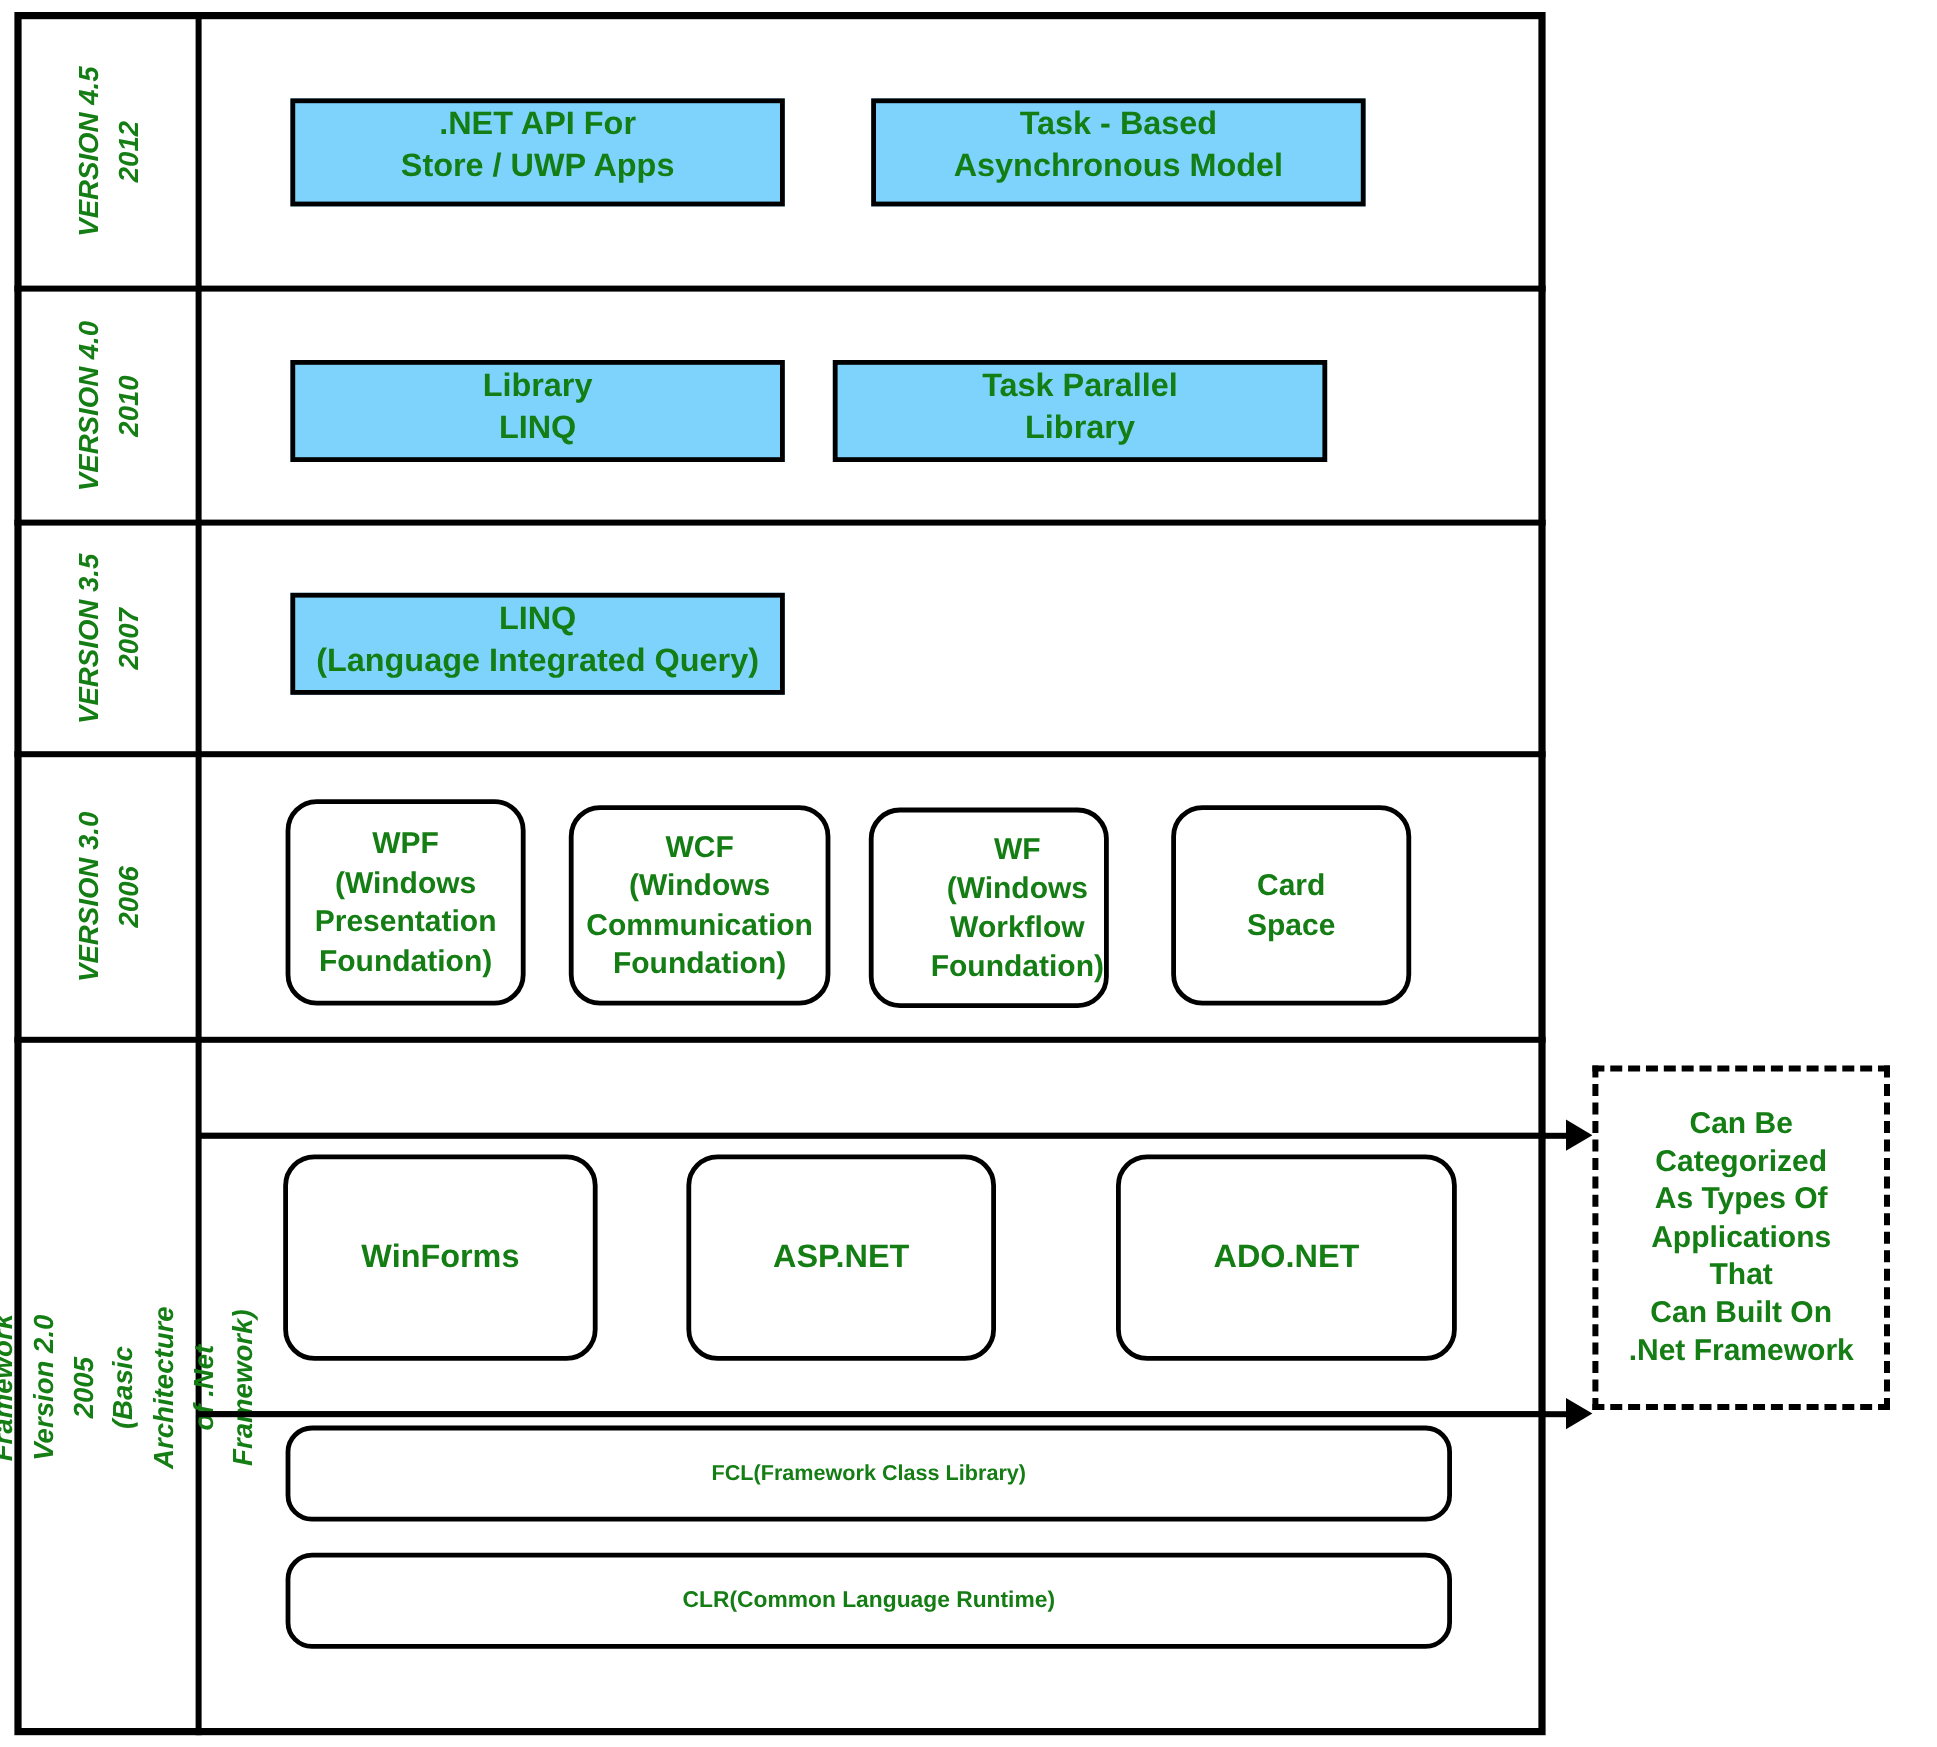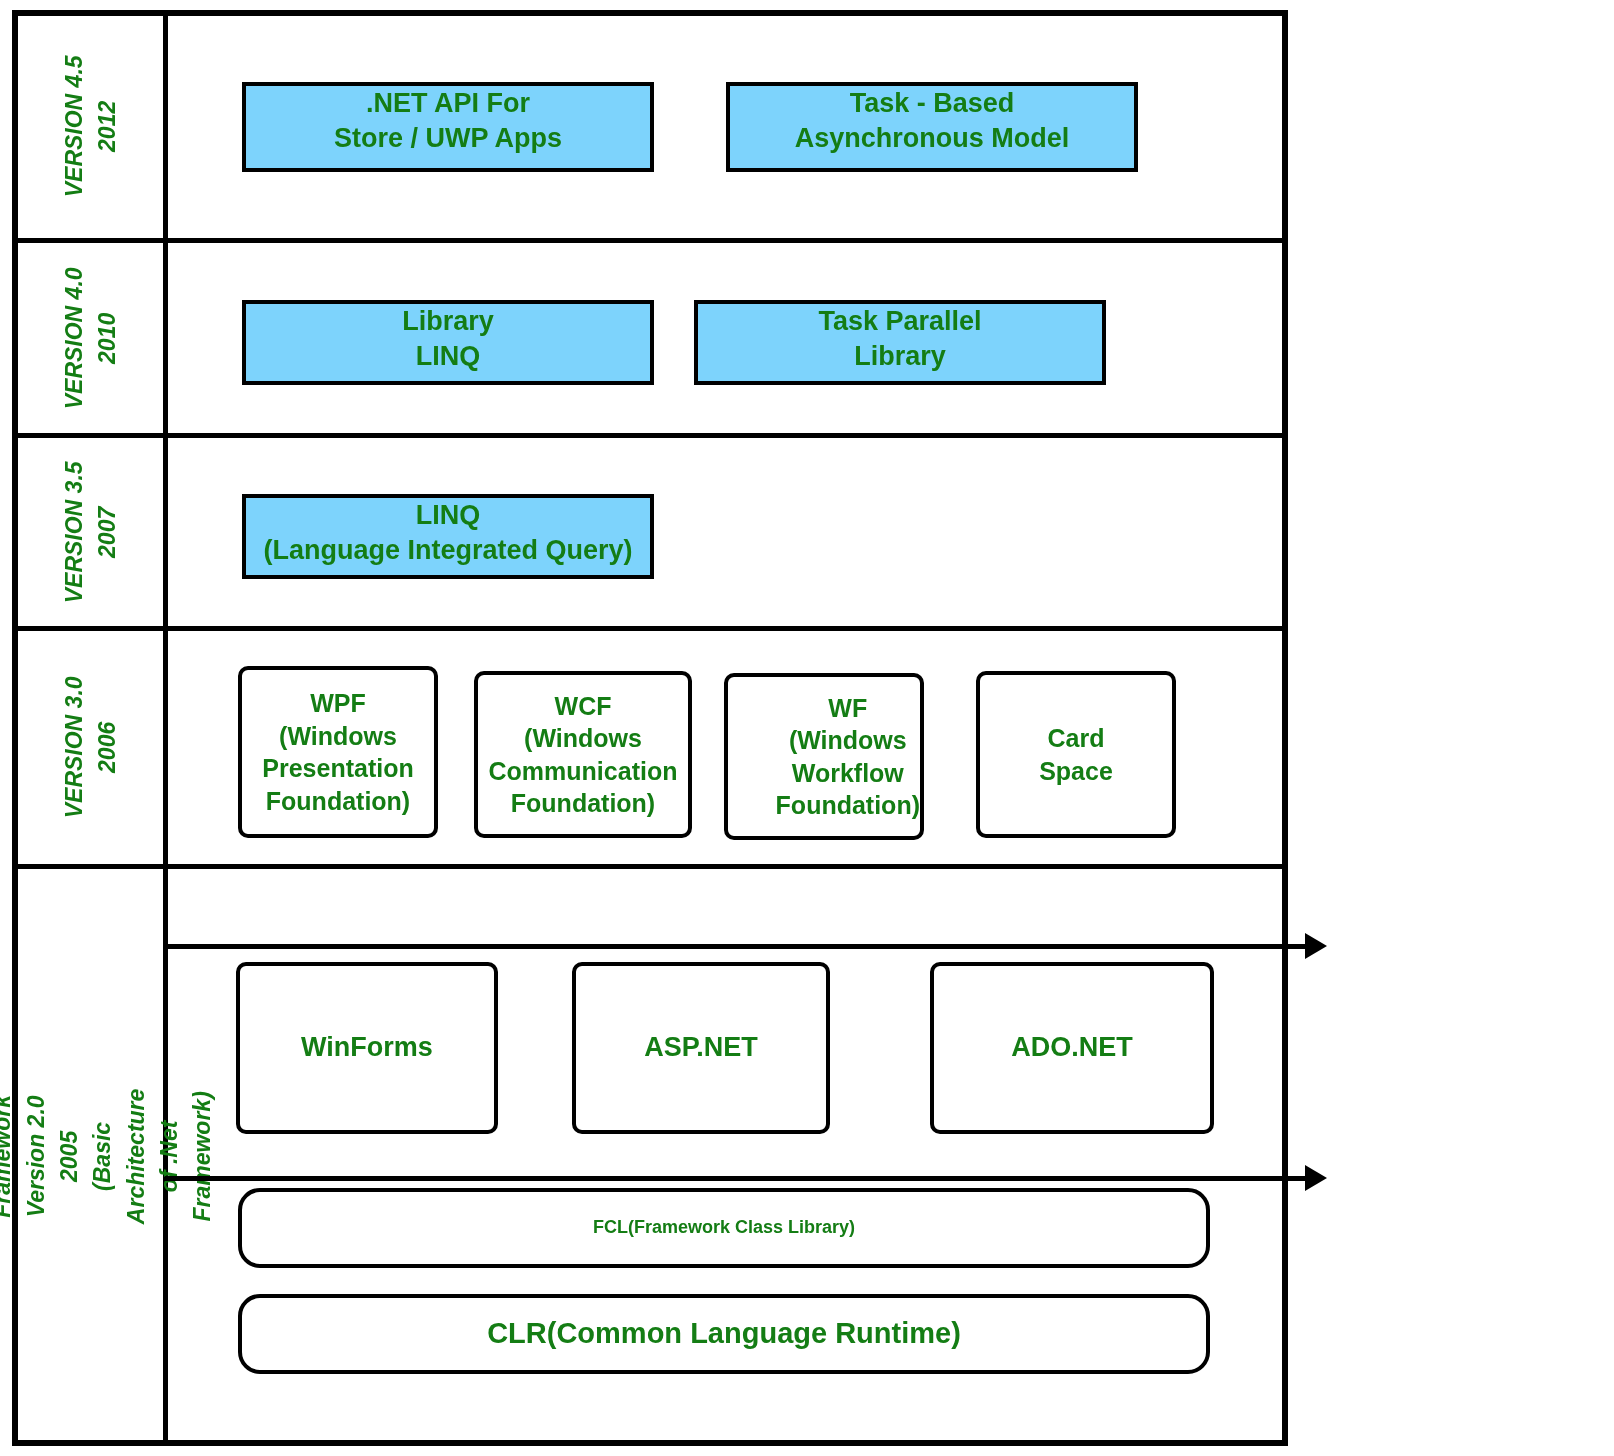--- a/index.html
+++ b/index.html
@@ -101,21 +101,21 @@
     background: #ffffff;
     display: flex;
     align-items: center;
     justify-content: center;
     text-align: center;
     color: #147d14;
     font-weight: bold;
     line-height: 1.3;
     white-space: pre-line;
   }
-  .rnd-box.tall { border-radius: 10px; }
+  .rnd-box.tall { border-radius: 26px; }
 
   
   .callout {
     position: absolute;
     left: 1327px;
     top: 888px;
     width: 248px;
     height: 287px;
     border: 5px dashed #000000;
     box-sizing: border-box;
@@ -240,24 +240,33 @@
   <div class="rnd-box tall" style="left:572px; top:962px; width:258px; height:172px; font-size:27px;">
     <span>ASP.NET</span>
   </div>
   <div class="rnd-box tall" style="left:930px; top:962px; width:284px; height:172px; font-size:27px;">
     <span>ADO.NET</span>
   </div>
 
   <div class="rnd-box" style="left:238px; top:1188px; width:972px; height:80px; font-size:18px;">
     <span>FCL(Framework Class Library)</span>
   </div>
-  <div class="rnd-box" style="left:238px; top:1294px; width:972px; height:80px; font-size:29px;">
+  <div class="rnd-box" style="left:238px; top:1294px; width:972px; height:80px; font-size:19px;">
     <span>CLR(Common Language Runtime)</span>
   </div>
 
   <div class="arrow-line" style="left:165px; top:944px; width:1142px;"></div>
   <div class="arrow-head" style="left:1305px; top:933px;"></div>
 
   <div class="arrow-line" style="left:165px; top:1176px; width:1142px;"></div>
   <div class="arrow-head" style="left:1305px; top:1165px;"></div>
 
+  <div class="callout">
+    <span>Can Be
+Categorized
+As Types Of
+Applications
+That
+Can Built On
+.Net Framework</span>
+  </div>
 
 </div>
 
 </body></html>

